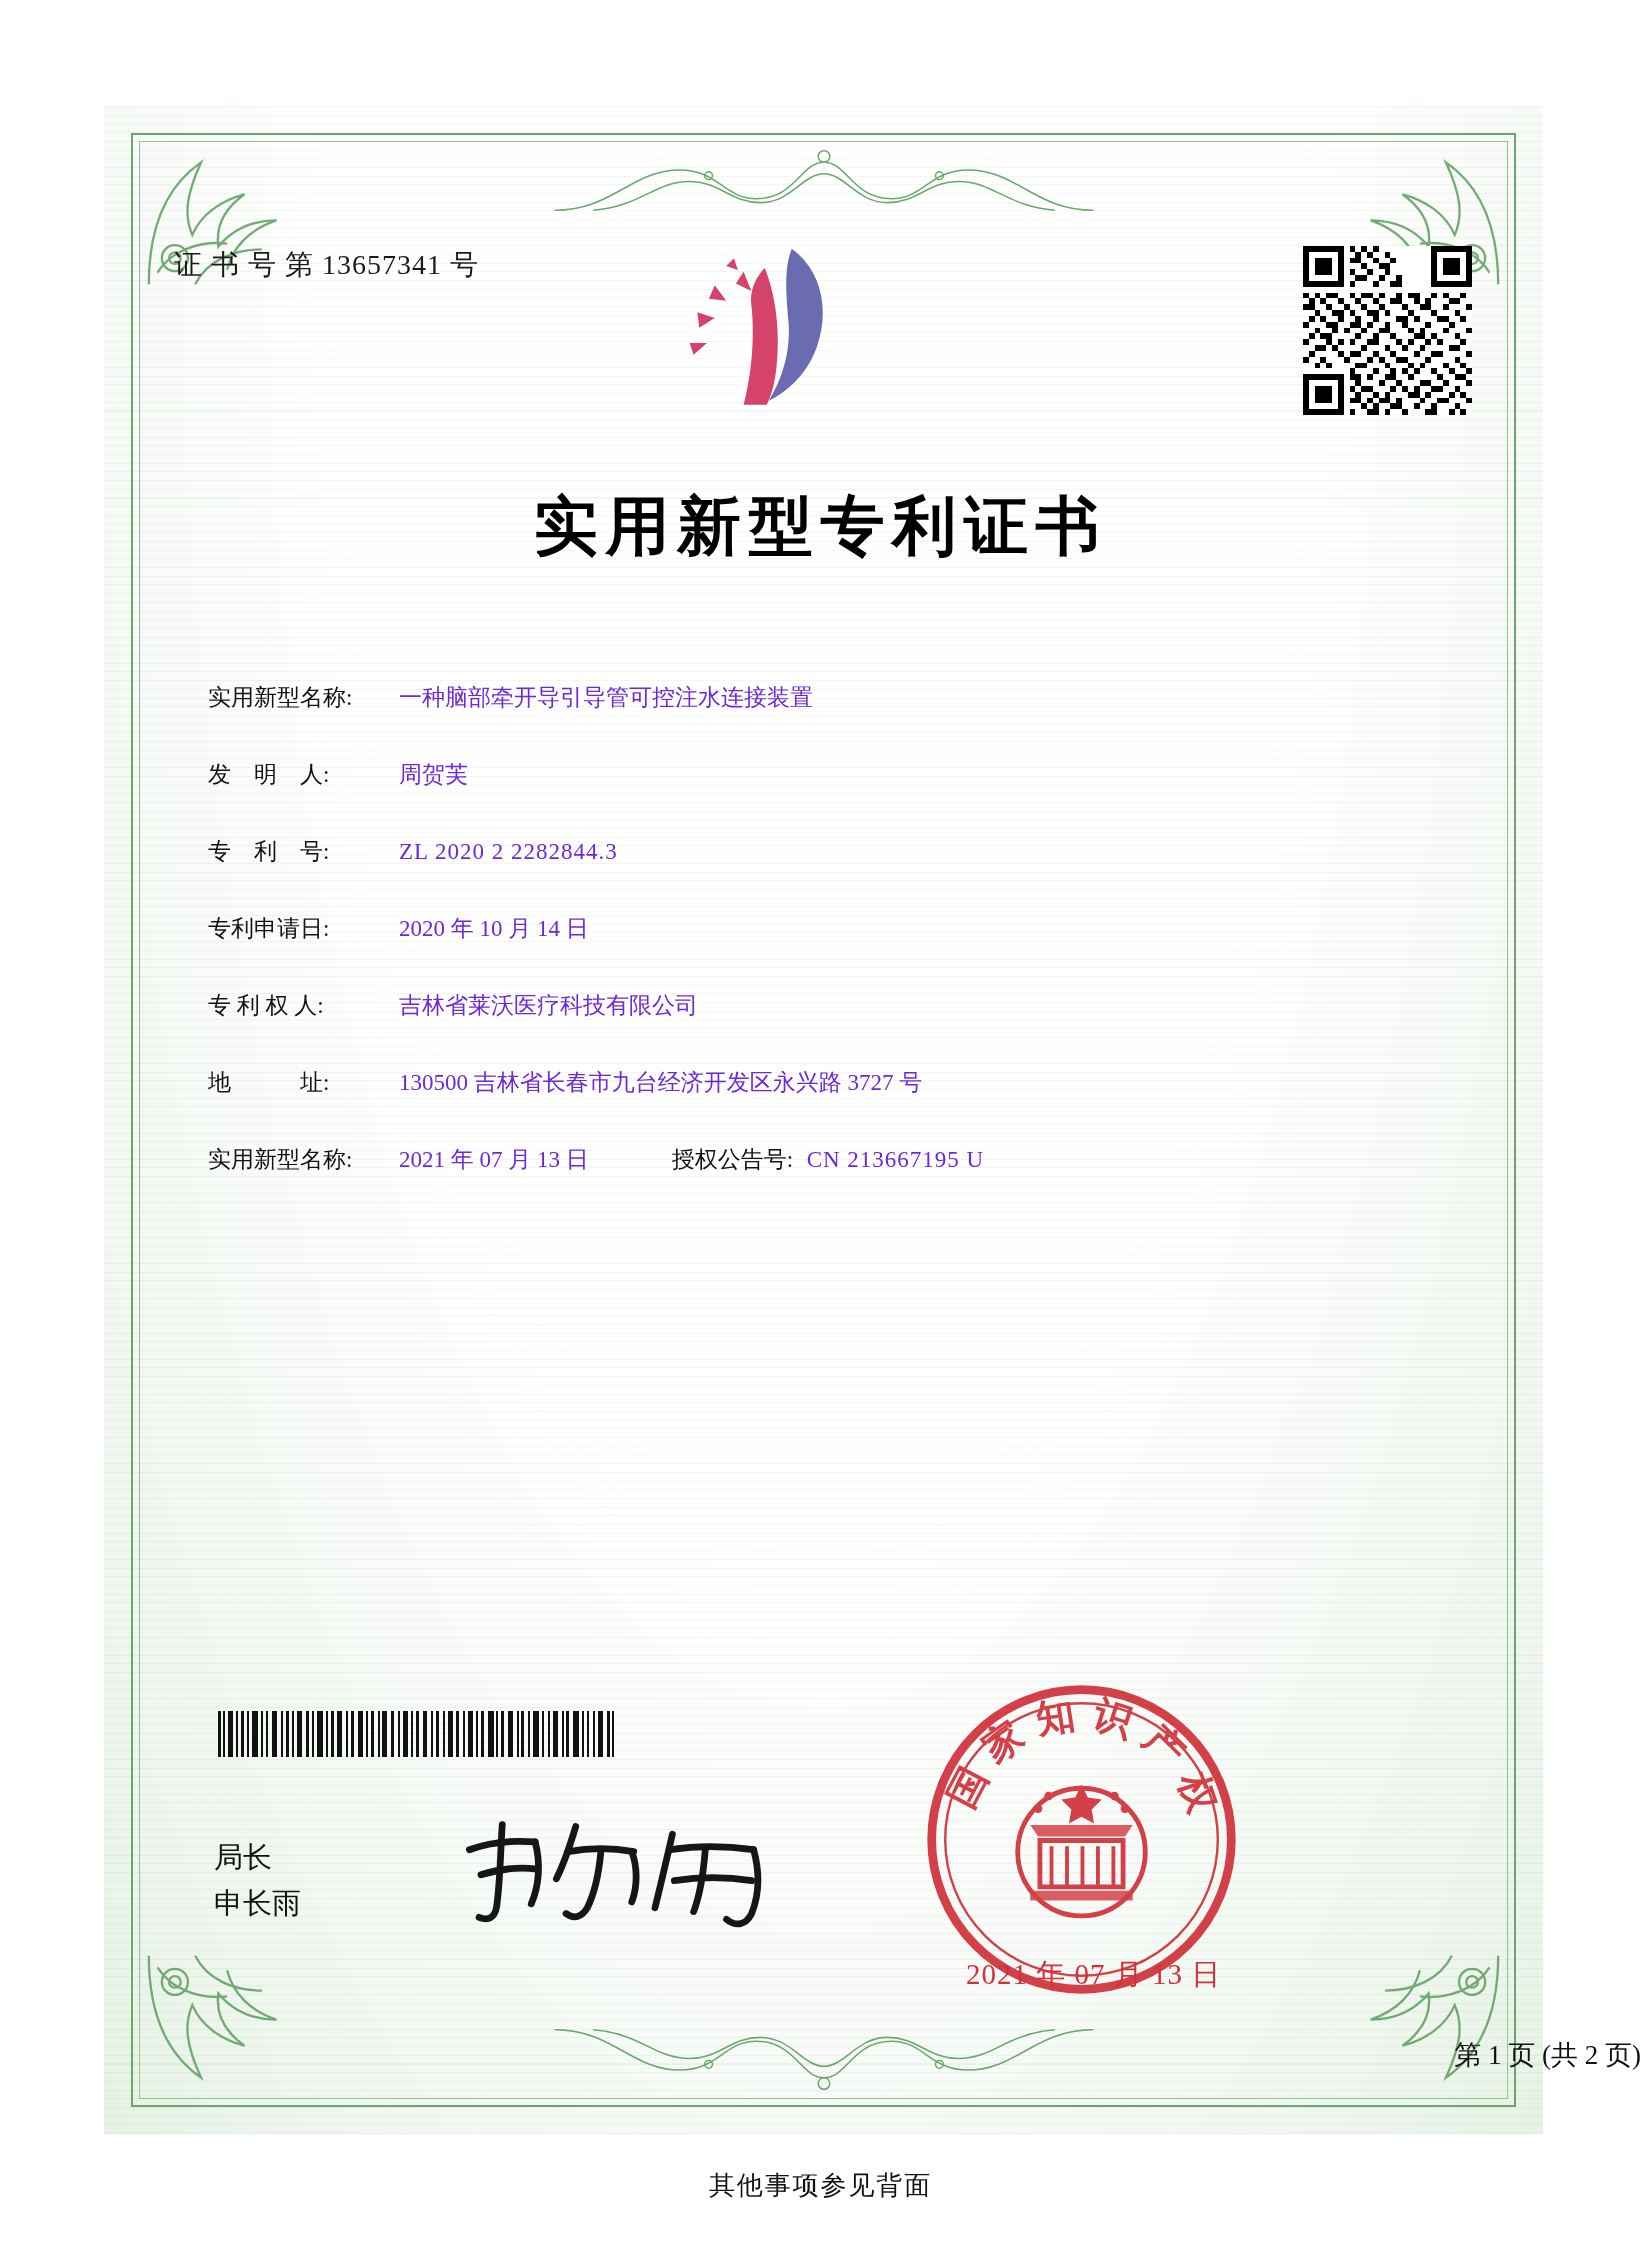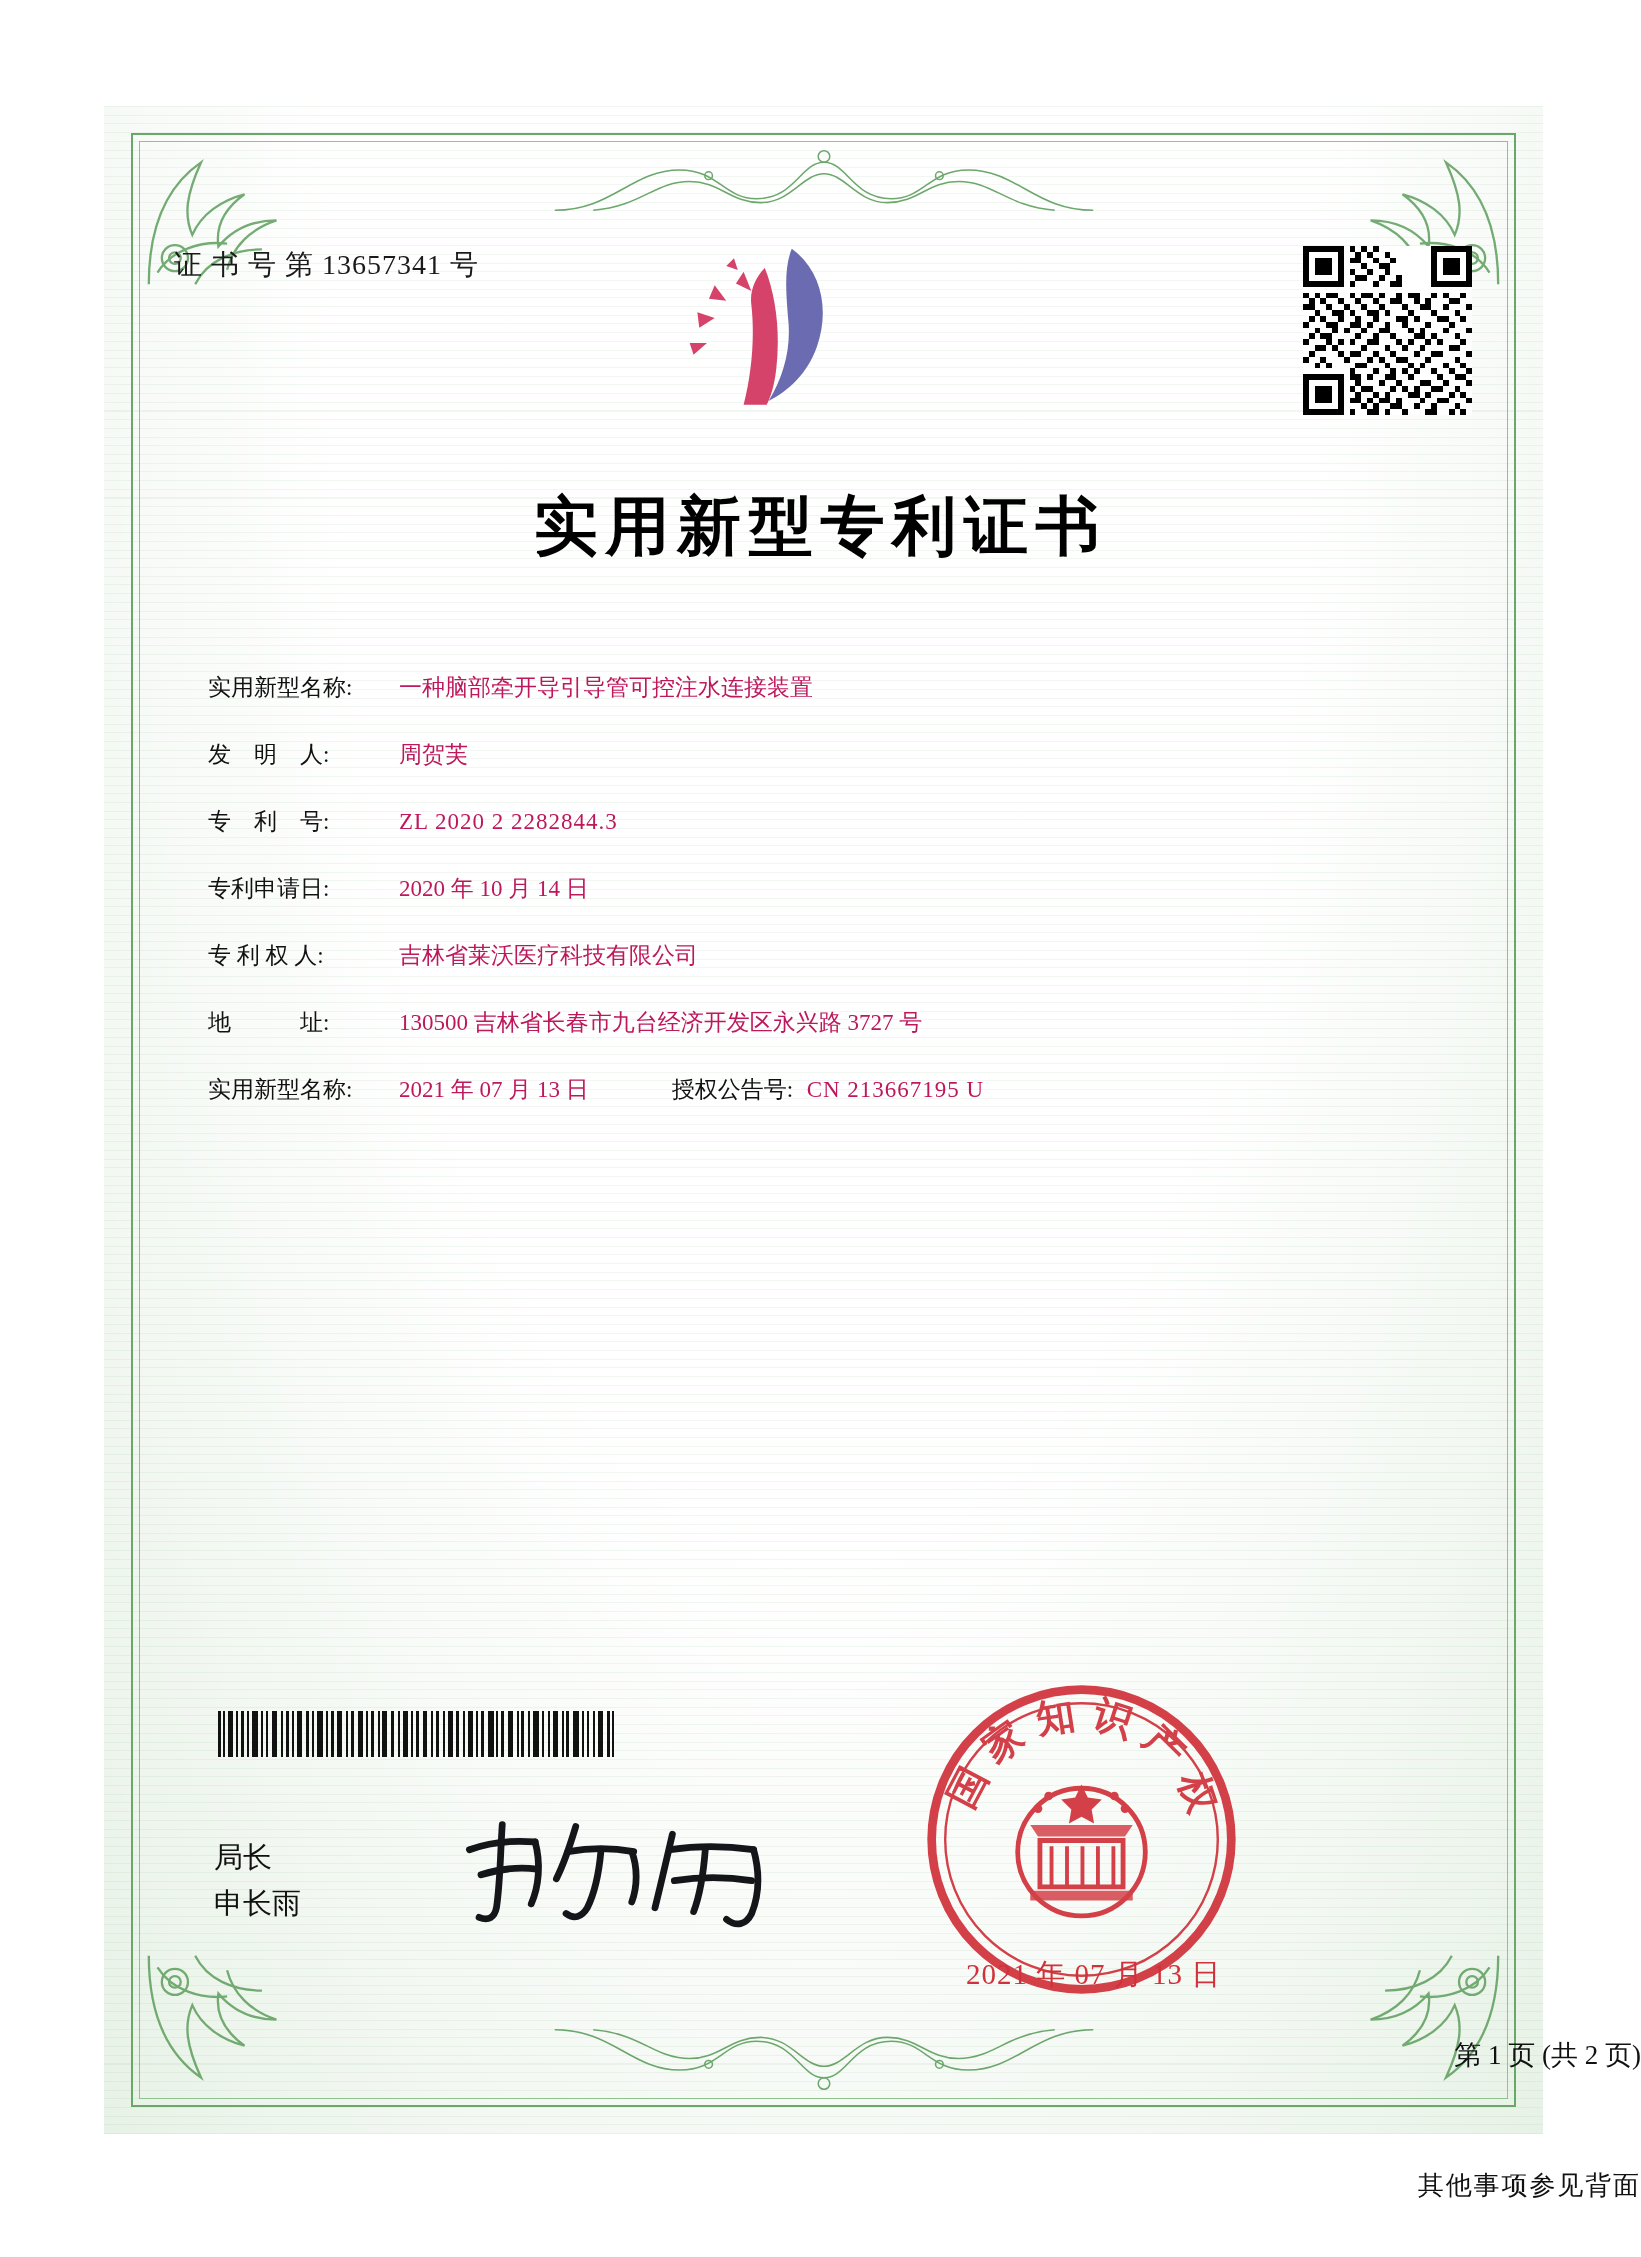--- a/index.html
+++ b/index.html
@@ -154,21 +154,21 @@
     display: flex;
     align-items: baseline;
     margin-bottom: 44px;
     white-space: nowrap;
   }
   .field-label {
     display: inline-block;
     color: #111;
   }
   .lbl-w1 { width: 191px; } 
-  .field-value { color: #be185d; }
+  .field-value { color: #6d28d9; margin-top: 10px; }
   .field-value.mono {
     font-family: "Liberation Serif", serif;
     letter-spacing: 1px;
   }
   .gap-col { width: 83px; }
 
   
   .paras {
     position: absolute;
     left: 208px;
@@ -239,21 +239,21 @@
     left: 0; right: 0;
     top: 2037px;
     text-align: right;
     font-size: 27px;
     color: #111;
   }
   .footnote {
     position: absolute;
     left: 0; right: 0;
     top: 2168px;
-    text-align: right;
+    text-align: center;
     font-size: 26px;
     color: #111;
     letter-spacing: 1.9px;
   }
 </style>
 </head>
 <body>
 
 <div class="page">
 

